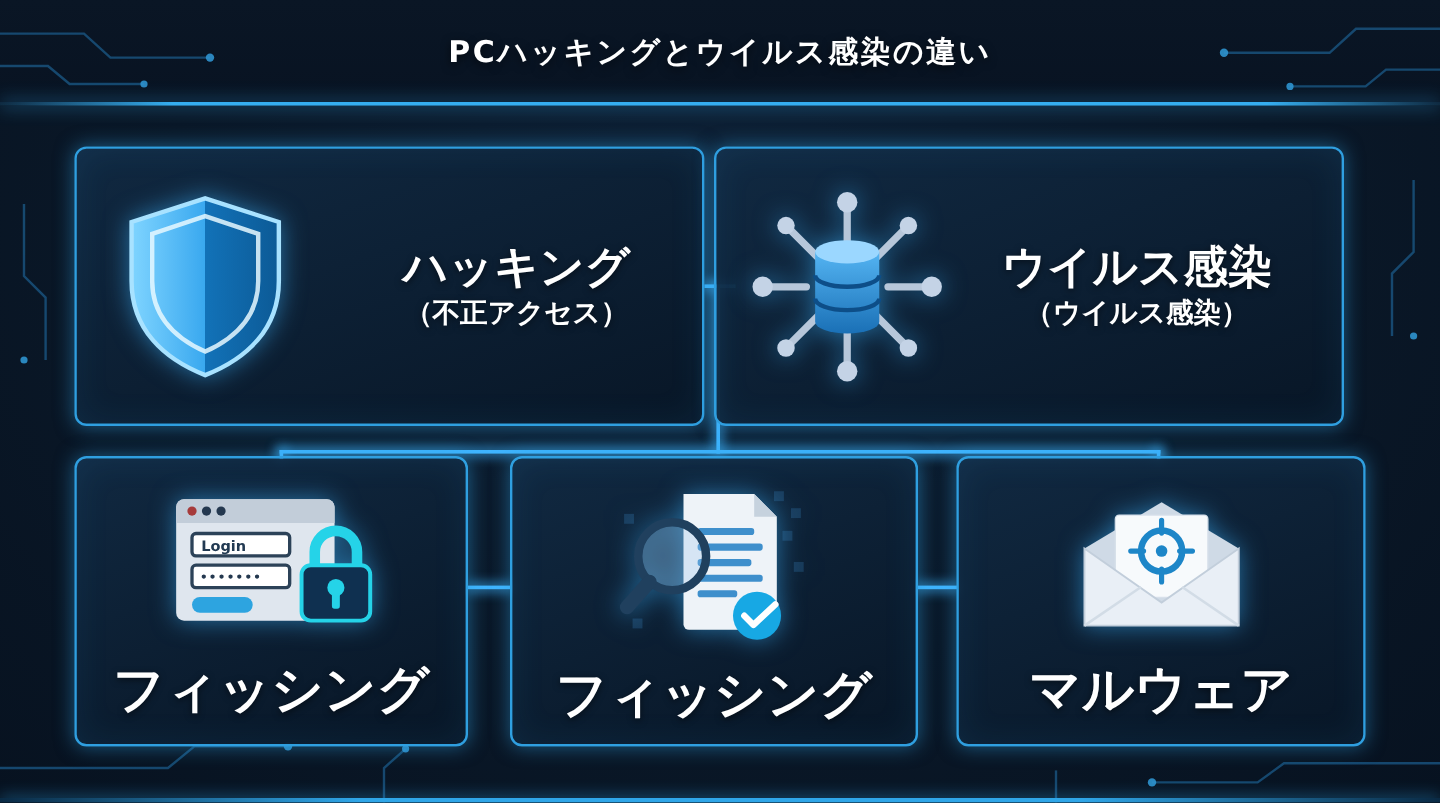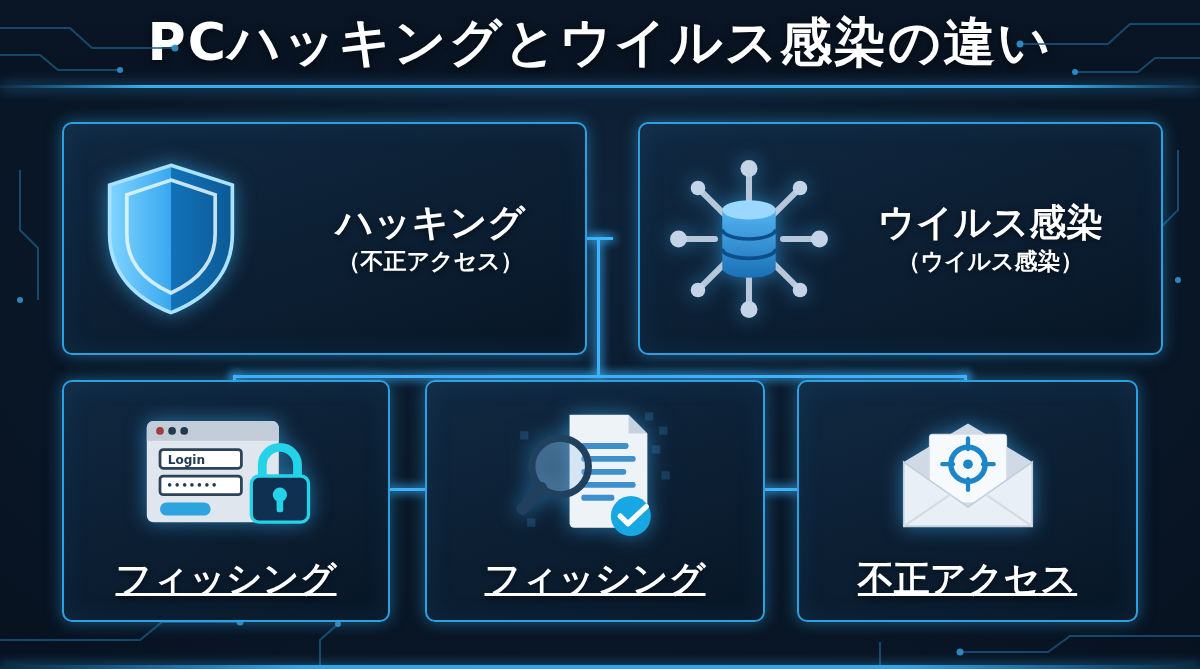--- a/index.html
+++ b/index.html
@@ -10,21 +10,21 @@
       radial-gradient(ellipse at 50% 30%, #0e2238 0%, #0a1828 55%, #071220 100%);
     color:#fff;
   }
   
   .header{
     position:absolute;left:0;top:0;width:1200px;height:86px;z-index:1;
     background:linear-gradient(180deg,#0a1625 0%,#081322 100%);
     display:flex;align-items:center;justify-content:center;
   }
   .title{
-    margin:0;font-size:52px;font-weight:bold;letter-spacing:2px;color:#ffffff;
+    margin:0;font-size:25px;font-weight:bold;letter-spacing:2px;color:#ffffff;
     text-shadow:0 2px 8px rgba(0,0,0,.6);
   }
   .header-line{
     position:absolute;left:0;top:85px;width:1200px;height:3px;z-index:2;
     background:linear-gradient(90deg,rgba(47,166,232,.15),#35aef0 12%,#35aef0 88%,rgba(47,166,232,.15));
     box-shadow:0 0 14px rgba(53,174,240,.85);
   }
   .bottom-line{
     position:absolute;left:0;bottom:0;width:1200px;height:4px;z-index:2;
     background:linear-gradient(90deg,#0a2a44,#2fa6e8 25%,#2fa6e8 75%,#0a2a44);
@@ -44,21 +44,21 @@
     box-shadow:0 0 16px rgba(47,159,224,.5), inset 0 0 28px rgba(47,159,224,.10);
     box-sizing:border-box;
   }
   .top-card{display:flex;align-items:center;}
   .top-card .icon-wrap{flex:0 0 auto;display:flex;align-items:center;justify-content:center;}
   .top-card .card-text{flex:1 1 auto;text-align:center;padding-right:14px;}
   .card-title{font-size:37px;font-weight:bold;line-height:1.25;text-shadow:0 2px 6px rgba(0,0,0,.55);}
   .card-subtitle{font-size:23px;font-weight:bold;line-height:1.3;text-shadow:0 2px 6px rgba(0,0,0,.55);}
   .bottom-card{display:flex;flex-direction:column;align-items:center;justify-content:space-between;padding:20px 10px 16px;}
   .bottom-card .icon-wrap{flex:1 1 auto;display:flex;align-items:center;justify-content:center;}
-  .card-label{font-size:36px;font-weight:bold;text-align:right;margin-top:6px;text-shadow:0 2px 6px rgba(0,0,0,.55);text-decoration:underline;}
+  .card-label{font-size:43px;font-weight:bold;text-align:right;margin-top:6px;text-shadow:0 2px 6px rgba(0,0,0,.55);}
   .glow-icon{filter:drop-shadow(0 0 10px rgba(60,180,255,.55));}
 </style>
 </head>
 <body>
 
 <div class="stage">
 
   <svg class="bg-circuit" width="1200" height="669" viewBox="0 0 1200 669">
     <g stroke="#1b5a88" stroke-width="2" fill="none" opacity="0.75">
       <path d="M0 28 H70 L92 48 H175"></path>
@@ -112,21 +112,21 @@
         <path d="M60 6 L110 22 V62 C110 95 88 115 60 126 C32 115 10 95 10 62 V22 Z" fill="url(#gShield)" stroke="#a8e2ff" stroke-width="3"></path>
         <path d="M60 18 L96 30 V62 C96 86 80 101 60 110 C40 101 24 86 24 62 V30 Z" fill="none" stroke="rgba(230,248,255,0.85)" stroke-width="3"></path>
       </svg>
     </span>
     <div class="card-text">
       <div class="card-title">ハッキング</div>
       <div class="card-subtitle">（不正アクセス）</div>
     </div>
   </section>
 
-  <section class="card top-card" style="left:638px;top:122px;width:525px;height:233px;">
+  <section class="card top-card" style="left:595px;top:122px;width:525px;height:233px;">
     <span class="icon-wrap" style="margin-left:24px;">
       <svg class="glow-icon" width="170" height="170" viewBox="0 0 140 140">
         <defs>
           <linearGradient id="gDb" x1="0" y1="0" x2="0" y2="1">
             <stop offset="0" stop-color="#54b4f2"></stop>
             <stop offset="1" stop-color="#1a70b6"></stop>
           </linearGradient>
         </defs>
         <g stroke="#b7c7da" stroke-width="5" fill="none" stroke-linecap="round">
           <path d="M70 42 V16"></path>
@@ -221,17 +221,17 @@
         <g stroke="#1d86c8" fill="none">
           <circle cx="70" cy="44" r="16" stroke-width="5"></circle>
           <path d="M70 20 V30 M70 58 V68 M46 44 H56 M84 44 H94" stroke-width="4" stroke-linecap="round"></path>
         </g>
         <circle cx="70" cy="44" r="4.5" fill="#1d86c8"></circle>
         <path d="M10 42 L70 84 L130 42 V102 H10 Z" fill="#e9eff6" stroke="#c2cedb" stroke-width="1.5"></path>
         <path d="M10 102 L54 72" stroke="#d2dce6" stroke-width="2" fill="none"></path>
         <path d="M130 102 L86 72" stroke="#d2dce6" stroke-width="2" fill="none"></path>
       </svg>
     </span>
-    <div class="card-label">不正アクセス</div>
+    <div class="card-label">マルウェア</div>
   </section>
 
   <div class="bottom-line"></div>
 </div>
 
 </body></html>

